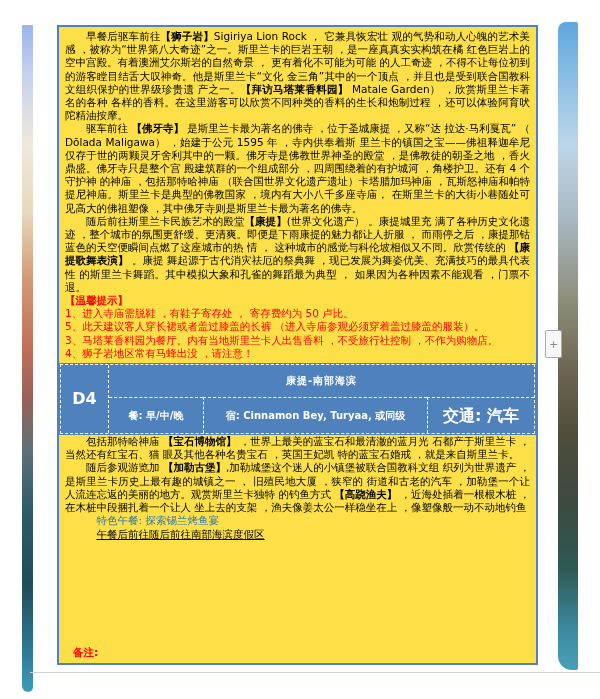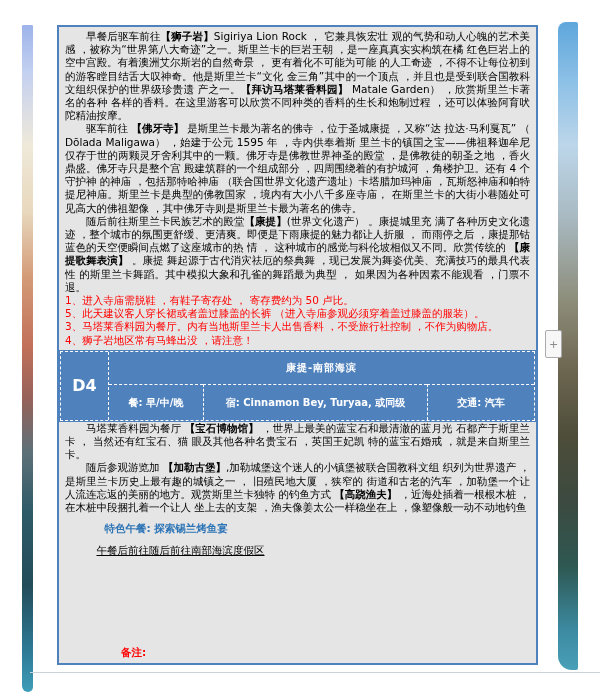--- a/index.html
+++ b/index.html
@@ -23,46 +23,46 @@
       #5ea7dc 0%, #8cc0e6 9%, #bcd6ea 19%, #a9bac2 30%, #8d8d7a 43%,
       #6c6550 54%, #4d4d39 64%, #3c4a40 74%, #2e5852 84%, #3c8ba2 94%, #49a0b8 100%);
   }
   .bottom-line{
     position:absolute;left:30px;top:672px;width:570px;height:1px;
     background:#cdd2d6;
   }
   
   .content-box{
     position:absolute;left:57px;top:25px;width:477px;height:636px;
-    border:2px solid #4f81bd;background:#e5e5e5;box-sizing:content-box;
+    border:2px solid #4f81bd;background:#fde047;box-sizing:content-box;
     font-size:10.5px;line-height:13.2px;text-align:justify;overflow:hidden;
   }
-  .txt{padding:0 6px;margin-left:48px;}
+  .txt{padding:0 6px;}
   p.para{margin:0;text-indent:2em;}
   p.para.first{padding-top:3px;}
   .b{font-weight:bold;}
   .tips{color:#ff0000;padding:0 6px;}
   .tips .tips-title{font-weight:bold;}
   .tips div{margin:0;}
   
   .day-table-wrap{background:#4f81bd;padding:1px;margin-top:3px;}
   .day-table{
     display:grid;border:1px dashed #fff;
     grid-template-columns:48px 94px 224px 1fr;
     grid-template-rows:32px 36px;
     color:#fff;font-weight:bold;
   }
   .cell{display:flex;align-items:center;justify-content:center;text-align:center;}
   .cell-day{grid-row:1/3;grid-column:1;border-right:1px dashed #fff;font-size:16px;}
   .cell-title{grid-column:2/5;grid-row:1;font-size:10px;letter-spacing:1px;}
   .cell-meals{grid-column:2;grid-row:2;border-top:1px dashed #fff;font-size:10px;}
   .cell-hotel{grid-column:3;grid-row:2;border-top:1px dashed #fff;border-left:1px dashed #fff;font-size:10px;}
-  .cell-transport{grid-column:4;grid-row:2;border-top:1px dashed #fff;border-left:1px dashed #fff;font-size:10px;}
+  .cell-transport{grid-column:4;grid-row:2;border-top:1px dashed #fff;border-left:1px dashed #fff;font-size:16px;}
   .after-table{margin-top:14px;}
-  .lunch-line{color:#2e75b6;font-weight:bold;text-indent:3em;margin:8px;padding:0 6px;}
+  .lunch-line{color:#2e75b6;font-weight:normal;text-indent:3em;margin:0;padding:0 6px;}
   .plain-line{text-indent:3em;margin:0;padding:0 6px;text-decoration:underline;}
   .remark{
     position:absolute;left:8px;bottom:4px;color:#ff0000;font-weight:bold;
     text-indent:0;
   }
   
   .plus-btn{
     position:absolute;left:545px;top:330px;width:15px;height:26px;
     background:#f7f7f7;border:1px solid #ababab;border-radius:2px;
     display:flex;align-items:center;justify-content:center;
@@ -82,37 +82,38 @@
 
 <div class="content-box">
 
   <p class="para first txt"><span>早餐后驱车前往</span><span class="b">【狮子岩】</span><span>Sigiriya Lion Rock ， 它兼具恢宏壮 观的气势和动人心魄的艺术美感 ，被称为“世界第八大奇迹”之一。斯里兰卡的巨岩王朝 ，是一座真真实实构筑在橘 红色巨岩上的空中宫殿。有着澳洲艾尔斯岩的自然奇景 ， 更有着化不可能为可能 的人工奇迹 ，不得不让每位初到的游客瞠目结舌大叹神奇。他是斯里兰卡“文化 金三角”其中的一个顶点 ，并且也是受到联合国教科文组织保护的世界级珍贵遗 产之一。</span><span class="b">【拜访马塔莱香料园】</span><span> Matale Garden） ，欣赏斯里兰卡著名的各种 各样的香料。在这里游客可以欣赏不同种类的香料的生长和炮制过程 ，还可以体验阿育吠陀精油按摩。</span></p>
 
   <p class="para txt"><span>驱车前往 </span><span class="b">【佛牙寺】</span><span> 是斯里兰卡最为著名的佛寺 ，位于圣城康提 ，又称“达 拉达·马利戛瓦” （ Dōlada Maligawa） ，始建于公元 1595 年 ，寺内供奉着斯 里兰卡的镇国之宝——佛祖释迦牟尼仅存于世的两颗灵牙舍利其中的一颗。佛牙寺是佛教世界神圣的殿堂 ，是佛教徒的朝圣之地 ，香火鼎盛。佛牙寺只是整个宫 殿建筑群的一个组成部分 ，四周围绕着的有护城河 ，角楼护卫。还有 4 个守护神 的神庙 ，包括那特哈神庙 （联合国世界文化遗产遗址）卡塔腊加玛神庙 ，瓦斯怒神庙和帕特提尼神庙。斯里兰卡是典型的佛教国家 ，境内有大小八千多座寺庙， 在斯里兰卡的大街小巷随处可见高大的佛祖塑像 ，其中佛牙寺则是斯里兰卡最为著名的佛寺。</span></p>
 
   <p class="para txt"><span>随后前往斯里兰卡民族艺术的殿堂</span><span class="b">【康提】</span><span>(世界文化遗产） 。康提城里充 满了各种历史文化遗迹 ，整个城市的氛围更舒缓、更清爽。即便是下雨康提的魅力都让人折服 ， 而雨停之后 ，康提那钴蓝色的天空便瞬间点燃了这座城市的热 情 ， 这种城市的感觉与科伦坡相似又不同。欣赏传统的 </span><span class="b">【康提歌舞表演】</span><span> 。康提 舞起源于古代消灾祛厄的祭典舞 ，现已发展为舞姿优美、充满技巧的最具代表性 的斯里兰卡舞蹈。其中模拟大象和孔雀的舞蹈最为典型 ， 如果因为各种因素不能观看 ，门票不退。</span></p>
 
   <div class="tips">
+    <div class="tips-title">【温馨提示】</div>
     <div>1、进入寺庙需脱鞋 ，有鞋子寄存处 ， 寄存费约为 50 卢比。</div>
     <div>5、此天建议客人穿长裙或者盖过膝盖的长裤 （进入寺庙参观必须穿着盖过膝盖的服装）。</div>
     <div>3、马塔莱香料园为餐厅。内有当地斯里兰卡人出售香料 ，不受旅行社控制 ，不作为购物店。</div>
     <div>4、狮子岩地区常有马蜂出没 ，请注意！</div>
   </div>
 
   <div class="day-table-wrap">
     <div class="day-table">
       <div class="cell cell-day">D4</div>
       <div class="cell cell-title">康提-南部海滨</div>
       <div class="cell cell-meals">餐: 早/中/晚</div>
       <div class="cell cell-hotel">宿: Cinnamon Bey, Turyaa, 或同级</div>
       <div class="cell cell-transport">交通: 汽车</div>
     </div>
   </div>
 
-  <p class="para after-table txt"><span>马塔莱香料园为餐厅 </span><span class="b">【宝石博物馆】</span><span> ，世界上最美的蓝宝石和最清澈的蓝月光 石都产于斯里兰卡 ， 当然还有红宝石、猫 眼及其他各种名贵宝石 ，英国王妃凯 特的蓝宝石婚戒 ，就是来自斯里兰卡。</span></p>
+  <p class="para after-table txt"><span>包括那特哈神庙 </span><span class="b">【宝石博物馆】</span><span> ，世界上最美的蓝宝石和最清澈的蓝月光 石都产于斯里兰卡 ， 当然还有红宝石、猫 眼及其他各种名贵宝石 ，英国王妃凯 特的蓝宝石婚戒 ，就是来自斯里兰卡。</span></p>
 
   <p class="para txt"><span>随后参观游览加 </span><span class="b">【加勒古堡】</span><span>,加勒城堡这个迷人的小镇堡被联合国教科文组 织列为世界遗产 ，是斯里兰卡历史上最有趣的城镇之一 ， 旧殖民地大厦 ，狭窄的 街道和古老的汽车 ，加勒堡一个让人流连忘返的美丽的地方。观赏斯里兰卡独特 的钓鱼方式 </span><span class="b">【高跷渔夫】</span><span> ，近海处插着一根根木桩 ，在木桩中段捆扎着一个让人 坐上去的支架 ，渔夫像姜太公一样稳坐在上 ，像塑像般一动不动地钓鱼</span></p>
 
   <p class="lunch-line">特色午餐: 探索锡兰烤鱼宴</p>
 
   <p class="plain-line">午餐后前往随后前往南部海滨度假区</p>
 
   <div class="remark txt">备注:</div>
 </div>
 

